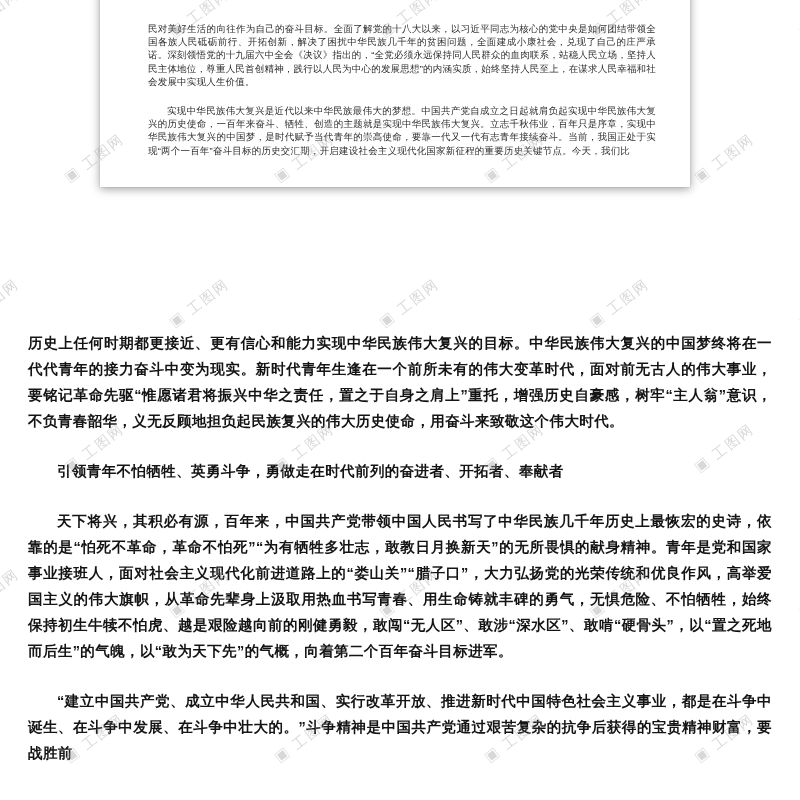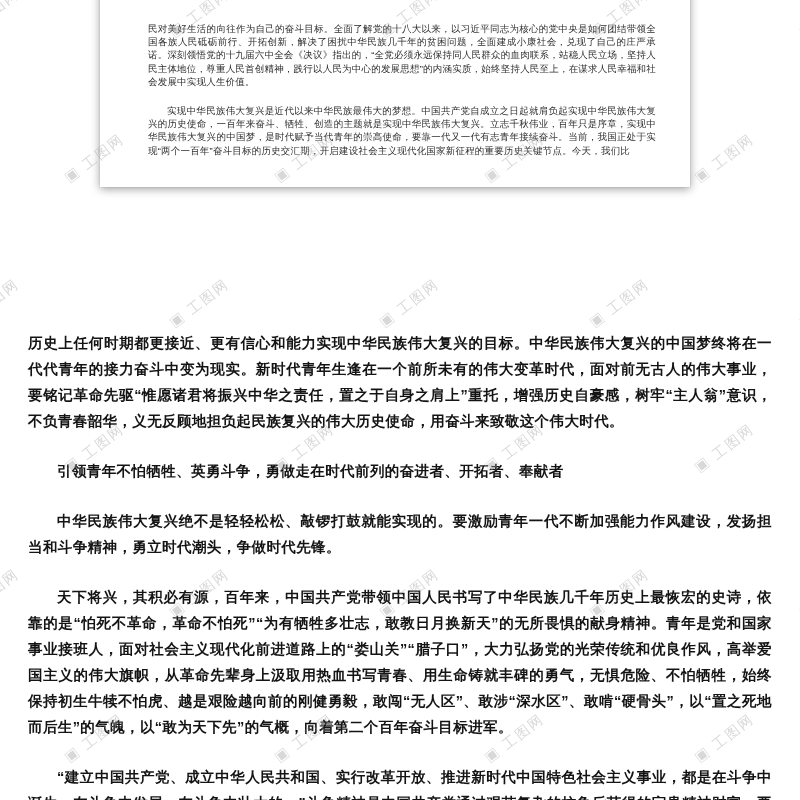--- a/index.html
+++ b/index.html
@@ -76,21 +76,20 @@
 <div class="page-root">
 
   <div class="thumb-page">
     <p class="t-para no-indent">民对美好生活的向往作为自己的奋斗目标。全面了解党的十八大以来，以习近平同志为核心的党中央是如何团结带领全国各族人民砥砺前行、开拓创新，解决了困扰中华民族几千年的贫困问题，全面建成小康社会，兑现了自己的庄严承诺。深刻领悟党的十九届六中全会《决议》指出的，“全党必须永远保持同人民群众的血肉联系，站稳人民立场，坚持人民主体地位，尊重人民首创精神，践行以人民为中心的发展思想”的内涵实质，始终坚持人民至上，在谋求人民幸福和社会发展中实现人生价值。</p>
     <p class="t-para">实现中华民族伟大复兴是近代以来中华民族最伟大的梦想。中国共产党自成立之日起就肩负起实现中华民族伟大复兴的历史使命，一百年来奋斗、牺牲、创造的主题就是实现中华民族伟大复兴。立志千秋伟业，百年只是序章，实现中华民族伟大复兴的中国梦，是时代赋予当代青年的崇高使命，要靠一代又一代有志青年接续奋斗。当前，我国正处于实现“两个一百年”奋斗目标的历史交汇期，开启建设社会主义现代化国家新征程的重要历史关键节点。今天，我们比</p>
   </div>
 
   <div class="main-doc">
     <p class="m-para no-indent">历史上任何时期都更接近、更有信心和能力实现中华民族伟大复兴的目标。中华民族伟大复兴的中国梦终将在一代代青年的接力奋斗中变为现实。新时代青年生逢在一个前所未有的伟大变革时代，面对前无古人的伟大事业，要铭记革命先驱“惟愿诸君将振兴中华之责任，置之于自身之肩上”重托，增强历史自豪感，树牢“主人翁”意识，不负青春韶华，义无反顾地担负起民族复兴的伟大历史使命，用奋斗来致敬这个伟大时代。</p>
     <p class="m-para heading">引领青年不怕牺牲、英勇斗争，勇做走在时代前列的奋进者、开拓者、奉献者</p>
-    <p class="m-para">中华民族伟大复兴绝不是轻轻松松、敲锣打鼓就能实现的。要激励青年一代不断加强能力作风建设，发扬担当和斗争精神，勇立时代潮头，争做时代先锋。</p>
     <p class="m-para">天下将兴，其积必有源，百年来，中国共产党带领中国人民书写了中华民族几千年历史上最恢宏的史诗，依靠的是“怕死不革命，革命不怕死”“为有牺牲多壮志，敢教日月换新天”的无所畏惧的献身精神。青年是党和国家事业接班人，面对社会主义现代化前进道路上的“娄山关”“腊子口”，大力弘扬党的光荣传统和优良作风，高举爱国主义的伟大旗帜，从革命先辈身上汲取用热血书写青春、用生命铸就丰碑的勇气，无惧危险、不怕牺牲，始终保持初生牛犊不怕虎、越是艰险越向前的刚健勇毅，敢闯“无人区”、敢涉“深水区”、敢啃“硬骨头”，以“置之死地而后生”的气魄，以“敢为天下先”的气概，向着第二个百年奋斗目标进军。</p>
     <p class="m-para">“建立中国共产党、成立中华人民共和国、实行改革开放、推进新时代中国特色社会主义事业，都是在斗争中诞生、在斗争中发展、在斗争中壮大的。”斗争精神是中国共产党通过艰苦复杂的抗争后获得的宝贵精神财富，要战胜前</p>
   </div>
 
   <div id="watermark-layer">
       <span class="wm" style="left: -45px; top: 5px;">▣ 工图网</span>
       <span class="wm" style="left: 165px; top: 5px;">▣ 工图网</span>
       <span class="wm" style="left: 375px; top: 5px;">▣ 工图网</span>
       <span class="wm" style="left: 585px; top: 5px;">▣ 工图网</span>
       <span class="wm" style="left: 795px; top: 5px;">▣ 工图网</span>

